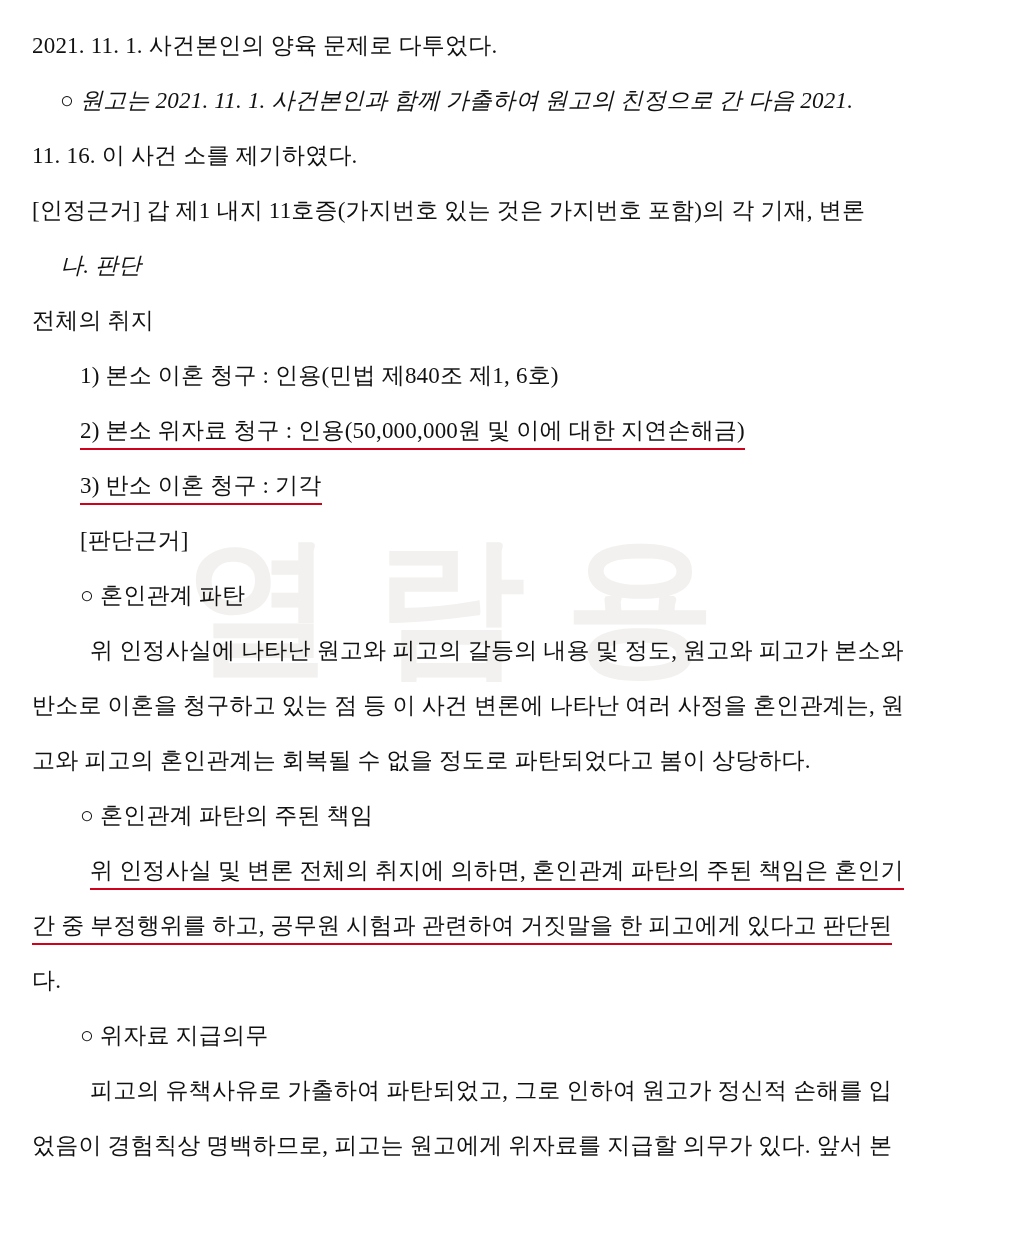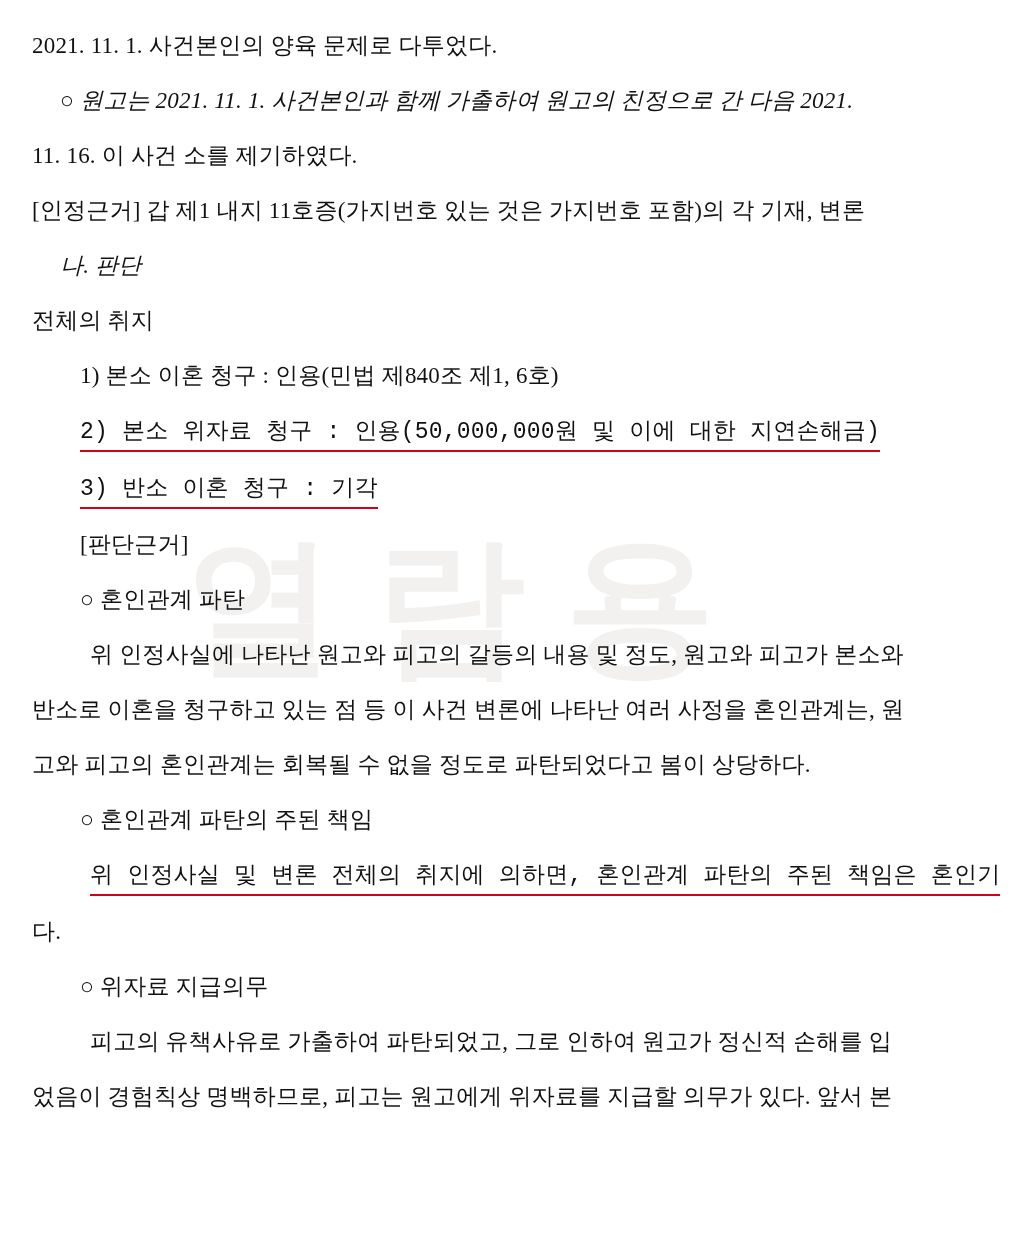--- a/index.html
+++ b/index.html
@@ -50,21 +50,20 @@
   }
   .indent1 { padding-left: 28px; font-style: italic; }
   .indent2 { padding-left: 48px; }
   .indent3 { padding-left: 58px; }
   .hang    { padding-left: 0px; }
 
   
   .uline {
     position: relative;
     display: inline-block;
-    font-family: Liberation Mono, monospace;
   }
   .uline::after {
     content: "";
     position: absolute;
     left: 0;
     right: 0;
     bottom: 8px;
     height: 2.5px;
     background: #d0021b;
   }
@@ -86,19 +85,20 @@
       <div class="line indent2"><span>1) 본소 이혼 청구 : 인용(민법 제840조 제1, 6호)</span></div>
       <div class="line indent2"><span class="uline">2) 본소 위자료 청구 : 인용(50,000,000원 및 이에 대한 지연손해금)</span></div>
       <div class="line indent2"><span class="uline">3) 반소 이혼 청구 : 기각</span></div>
       <div class="line indent2"><span>[판단근거]</span></div>
       <div class="line indent2"><span>○ 혼인관계 파탄</span></div>
       <div class="line indent3"><span>위 인정사실에 나타난 원고와 피고의 갈등의 내용 및 정도, 원고와 피고가 본소와</span></div>
       <div class="line hang"><span>반소로 이혼을 청구하고 있는 점 등 이 사건 변론에 나타난 여러 사정을 혼인관계는, 원</span></div>
       <div class="line hang"><span>고와 피고의 혼인관계는 회복될 수 없을 정도로 파탄되었다고 봄이 상당하다.</span></div>
       <div class="line indent2"><span>○ 혼인관계 파탄의 주된 책임</span></div>
       <div class="line indent3"><span class="uline">위 인정사실 및 변론 전체의 취지에 의하면, 혼인관계 파탄의 주된 책임은 혼인기</span></div>
+      <div class="line hang"><span class="uline">간 중 부정행위를 하고, 공무원 시험과 관련하여 거짓말을 한 피고에게 있다고 판단된</span></div>
       <div class="line hang"><span>다.</span></div>
       <div class="line indent2"><span>○ 위자료 지급의무</span></div>
       <div class="line indent3"><span>피고의 유책사유로 가출하여 파탄되었고, 그로 인하여 원고가 정신적 손해를 입</span></div>
       <div class="line hang"><span>었음이 경험칙상 명백하므로, 피고는 원고에게 위자료를 지급할 의무가 있다. 앞서 본</span></div>
     </div>
 
 </div>
 
 </body></html>

